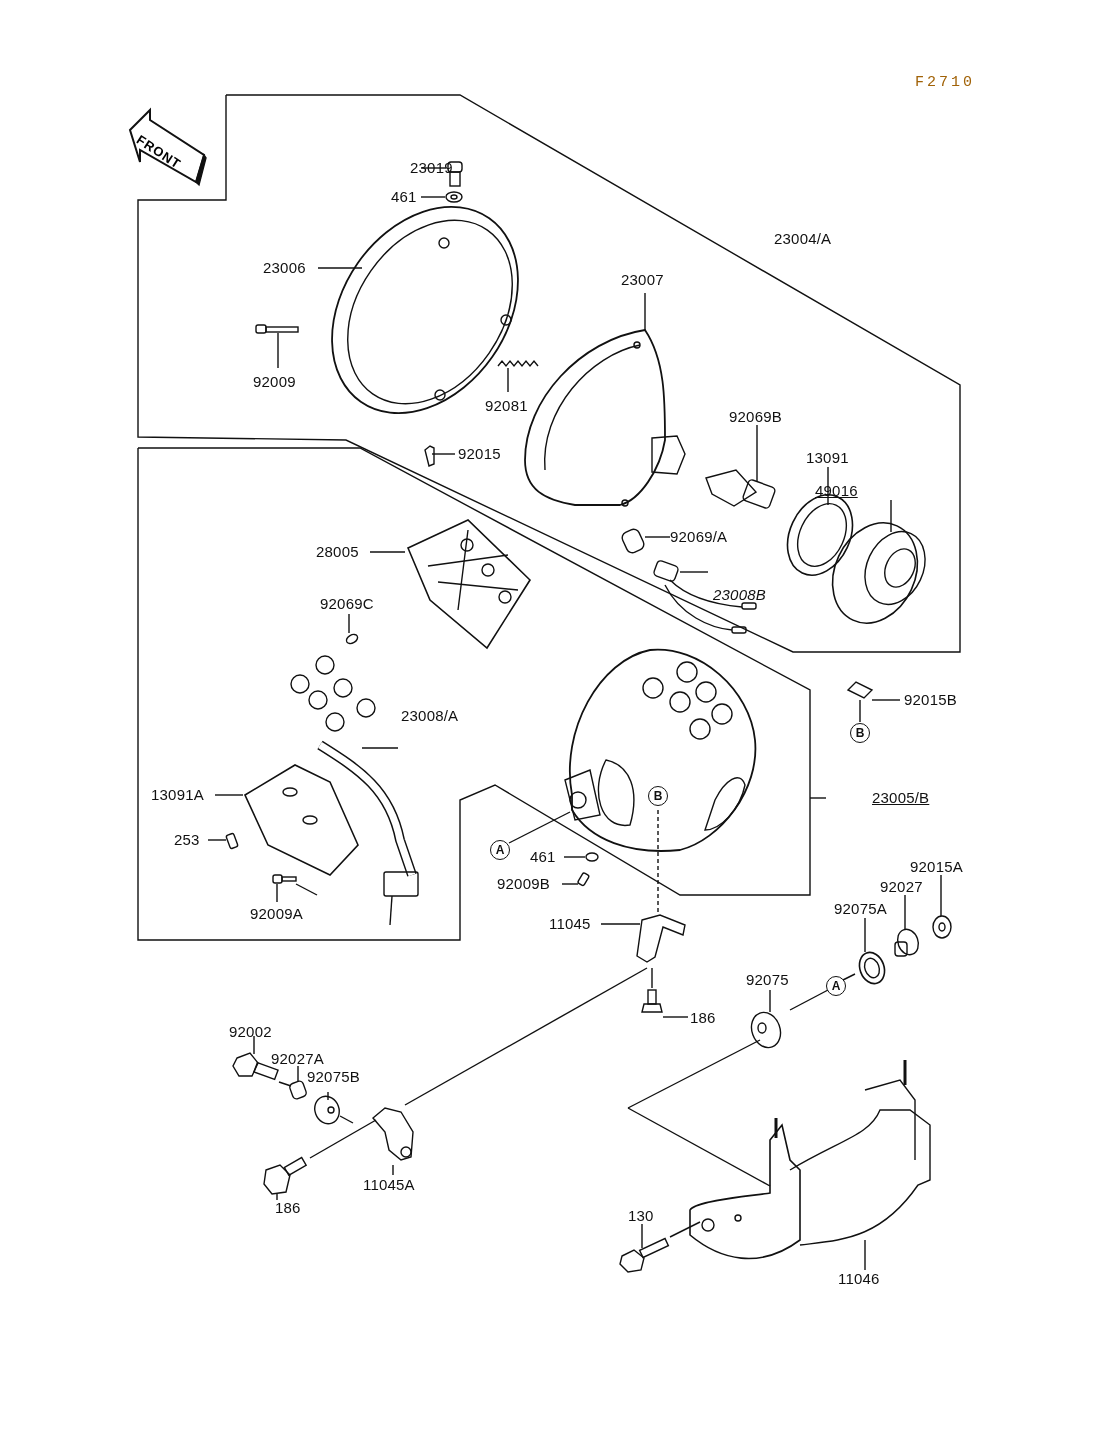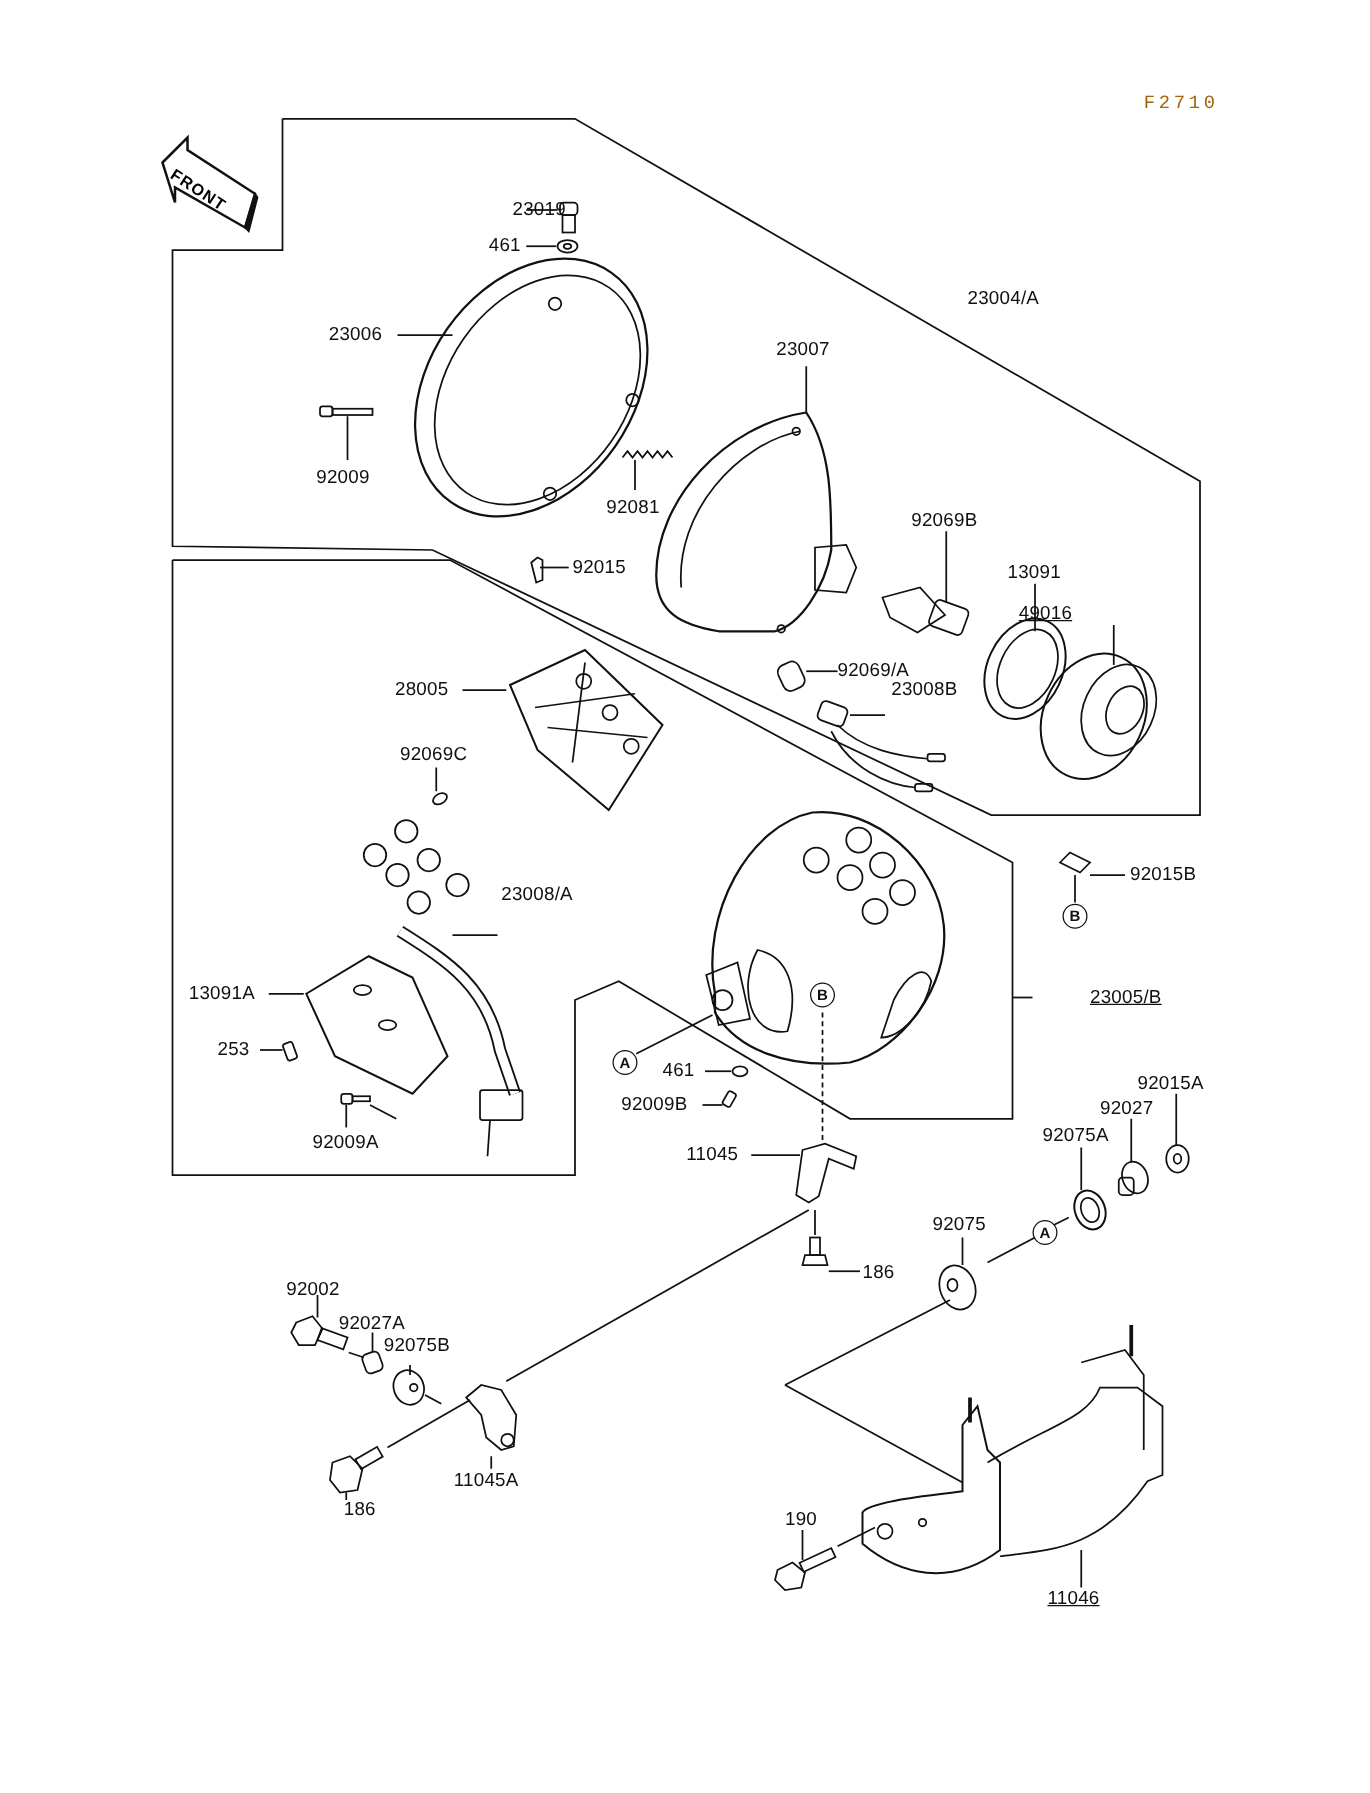--- a/index.html
+++ b/index.html
@@ -277,21 +277,21 @@
 <span class="lbl" style="left:263px;top:260px;">23006</span>
 <span class="lbl" style="left:253px;top:374px;">92009</span>
 <span class="lbl" style="left:485px;top:398px;">92081</span>
 <span class="lbl" style="left:458px;top:446px;">92015</span>
 <span class="lbl" style="left:621px;top:272px;">23007</span>
 <span class="lbl" style="left:774px;top:231px;">23004/A</span>
 <span class="lbl" style="left:729px;top:409px;">92069B</span>
 <span class="lbl" style="left:806px;top:450px;">13091</span>
 <span class="lbl" style="left:815px;top:483px;text-decoration:underline;">49016</span>
 <span class="lbl" style="left:670px;top:529px;">92069/A</span>
-<span class="lbl" style="left:713px;top:544px;">23008B</span>
+<span class="lbl" style="left:713px;top:587px;font-style:italic;">23008B</span>
 <span class="lbl" style="left:316px;top:544px;">28005</span>
 <span class="lbl" style="left:320px;top:596px;">92069C</span>
 <span class="lbl" style="left:401px;top:708px;">23008/A</span>
 <span class="lbl" style="left:151px;top:787px;">13091A</span>
 <span class="lbl" style="left:174px;top:832px;">253</span>
 <span class="lbl" style="left:250px;top:906px;">92009A</span>
 <span class="lbl" style="left:904px;top:692px;">92015B</span>
 <span class="lbl" style="left:872px;top:790px;text-decoration:underline;">23005/B</span>
 <span class="lbl" style="left:530px;top:849px;">461</span>
 <span class="lbl" style="left:497px;top:876px;">92009B</span>
@@ -299,21 +299,21 @@
 <span class="lbl" style="left:910px;top:859px;text-align:center;">92015A</span>
 <span class="lbl" style="left:880px;top:879px;">92027</span>
 <span class="lbl" style="left:834px;top:901px;">92075A</span>
 <span class="lbl" style="left:746px;top:972px;">92075</span>
 <span class="lbl" style="left:690px;top:1010px;">186</span>
 <span class="lbl" style="left:229px;top:1024px;">92002</span>
 <span class="lbl" style="left:271px;top:1051px;">92027A</span>
 <span class="lbl" style="left:307px;top:1069px;">92075B</span>
 <span class="lbl" style="left:363px;top:1177px;">11045A</span>
 <span class="lbl" style="left:275px;top:1200px;">186</span>
-<span class="lbl" style="left:628px;top:1208px;">190</span>
-<span class="lbl" style="left:838px;top:1271px;text-decoration:underline;">11046</span>
+<span class="lbl" style="left:628px;top:1208px;">130</span>
+<span class="lbl" style="left:838px;top:1271px;">11046</span>
 
 <div class="circ" style="left:490px;top:840px;">A</div>
 <div class="circ" style="left:648px;top:786px;">B</div>
 <div class="circ" style="left:850px;top:723px;">B</div>
 <div class="circ" style="left:826px;top:976px;">A</div>
 
 <div style="position:absolute;left:142px;top:132px;font-size:13px;font-weight:bold;transform:rotate(33deg);transform-origin:left top;letter-spacing:1px;font-family:'Liberation Sans',sans-serif;">FRONT</div>
 
 </body></html>

